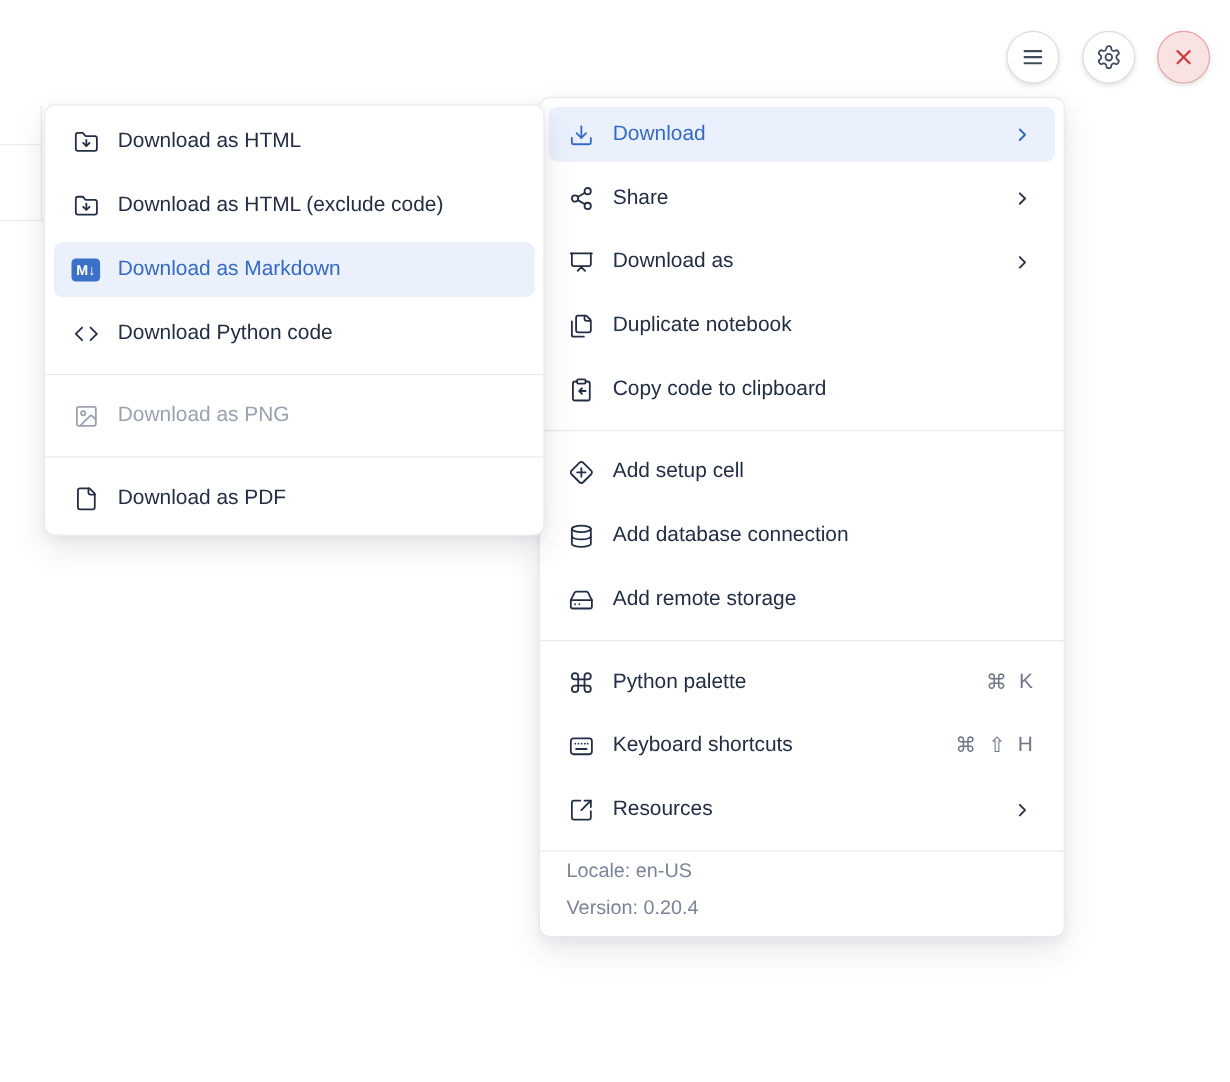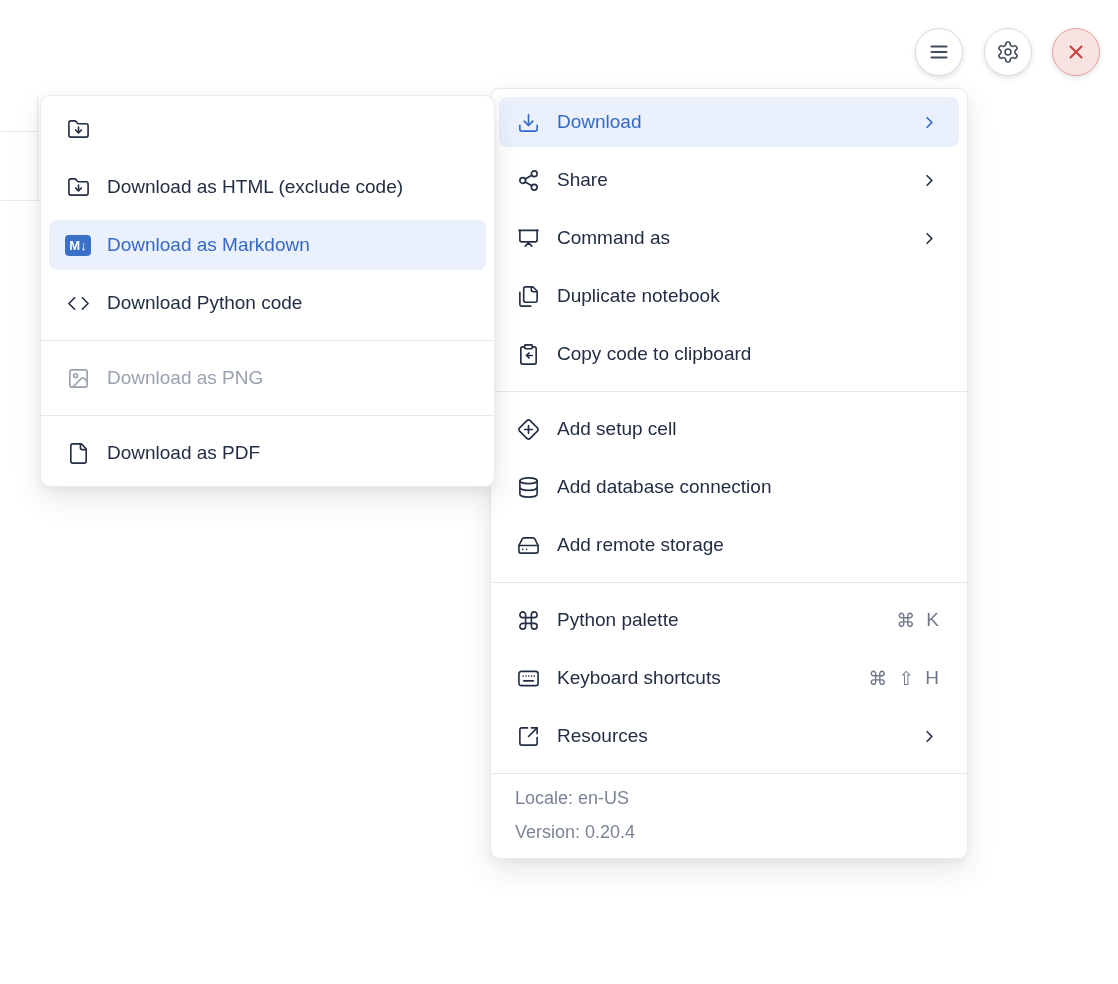--- a/index.html
+++ b/index.html
@@ -58,21 +58,21 @@
   .mi-label{flex:1 1 auto;}
   .mi-trailing{display:flex;align-items:center;gap:11px;color:#6f7889;font-size:19px;}
   .mi-trailing.chev{color:#2a3447;}
   .menu-item.active .mi-trailing.chev{color:var(--accent);}
   .mi-trailing.chev svg{width:19px;height:19px;}
 
   .menu-sep{height:1px;background:var(--sep);margin:4px -8px;flex:none;}
 
   .menu-footer{
     border-top:1px solid var(--sep);margin:4px -8px -8px;
-    padding:7px 24px 9px;color:var(--muted);font-size:18px;line-height:34px;
+    padding:0 24px 9px;color:var(--muted);font-size:18px;line-height:34px;
   }
 
   .md-badge{
     width:29px;height:21px;border-radius:4px;background:#3b70c9;color:#fff;
     display:flex;align-items:center;justify-content:center;
     font-weight:bold;font-size:13px;letter-spacing:0;
   }
 </style>
 </head>
 <body>
@@ -136,21 +136,21 @@
       </span>
     </div>
     <div class="menu-item">
       <span class="mi-icon">
         <svg viewBox="0 0 24 24" fill="none" stroke="currentColor" stroke-width="1.7" stroke-linecap="round" stroke-linejoin="round">
           <path d="M2 3.5h20"></path>
           <path d="M21 3.5v10a2 2 0 0 1-2 2H5a2 2 0 0 1-2-2v-10"></path>
           <path d="m8.5 20 3.5-3.5 3.5 3.5"></path>
         </svg>
       </span>
-      <span class="mi-label">Command as</span>
+      <span class="mi-label">Download as</span>
       <span class="mi-trailing chev">
         <svg viewBox="0 0 24 24" fill="none" stroke="currentColor" stroke-width="2.2" stroke-linecap="round" stroke-linejoin="round">
           <path d="m9 18 6-6-6-6"></path>
         </svg>
       </span>
     </div>
     <div class="menu-item">
       <span class="mi-icon">
         <svg viewBox="0 0 24 24" fill="none" stroke="currentColor" stroke-width="1.7" stroke-linecap="round" stroke-linejoin="round">
           <path d="M20 7h-3a2 2 0 0 1-2-2V2"></path>
@@ -259,20 +259,21 @@
 <div class="menu-panel" id="download-submenu">
 
 <div class="menu-item">
       <span class="mi-icon">
         <svg viewBox="0 0 24 24" fill="none" stroke="currentColor" stroke-width="1.7" stroke-linecap="round" stroke-linejoin="round">
           <path d="M20 20a2 2 0 0 0 2-2V8a2 2 0 0 0-2-2h-7.9a2 2 0 0 1-1.69-.9L9.6 3.9A2 2 0 0 0 7.93 3H4a2 2 0 0 0-2 2v13a2 2 0 0 0 2 2Z"></path>
           <path d="M12 9.5v5.5"></path>
           <path d="m15 12.5-3 3-3-3"></path>
         </svg>
       </span>
+      <span class="mi-label">Download as HTML</span>
     </div>
     <div class="menu-item">
       <span class="mi-icon">
         <svg viewBox="0 0 24 24" fill="none" stroke="currentColor" stroke-width="1.7" stroke-linecap="round" stroke-linejoin="round">
           <path d="M20 20a2 2 0 0 0 2-2V8a2 2 0 0 0-2-2h-7.9a2 2 0 0 1-1.69-.9L9.6 3.9A2 2 0 0 0 7.93 3H4a2 2 0 0 0-2 2v13a2 2 0 0 0 2 2Z"></path>
           <path d="M12 9.5v5.5"></path>
           <path d="m15 12.5-3 3-3-3"></path>
         </svg>
       </span>
       <span class="mi-label">Download as HTML (exclude code)</span>

